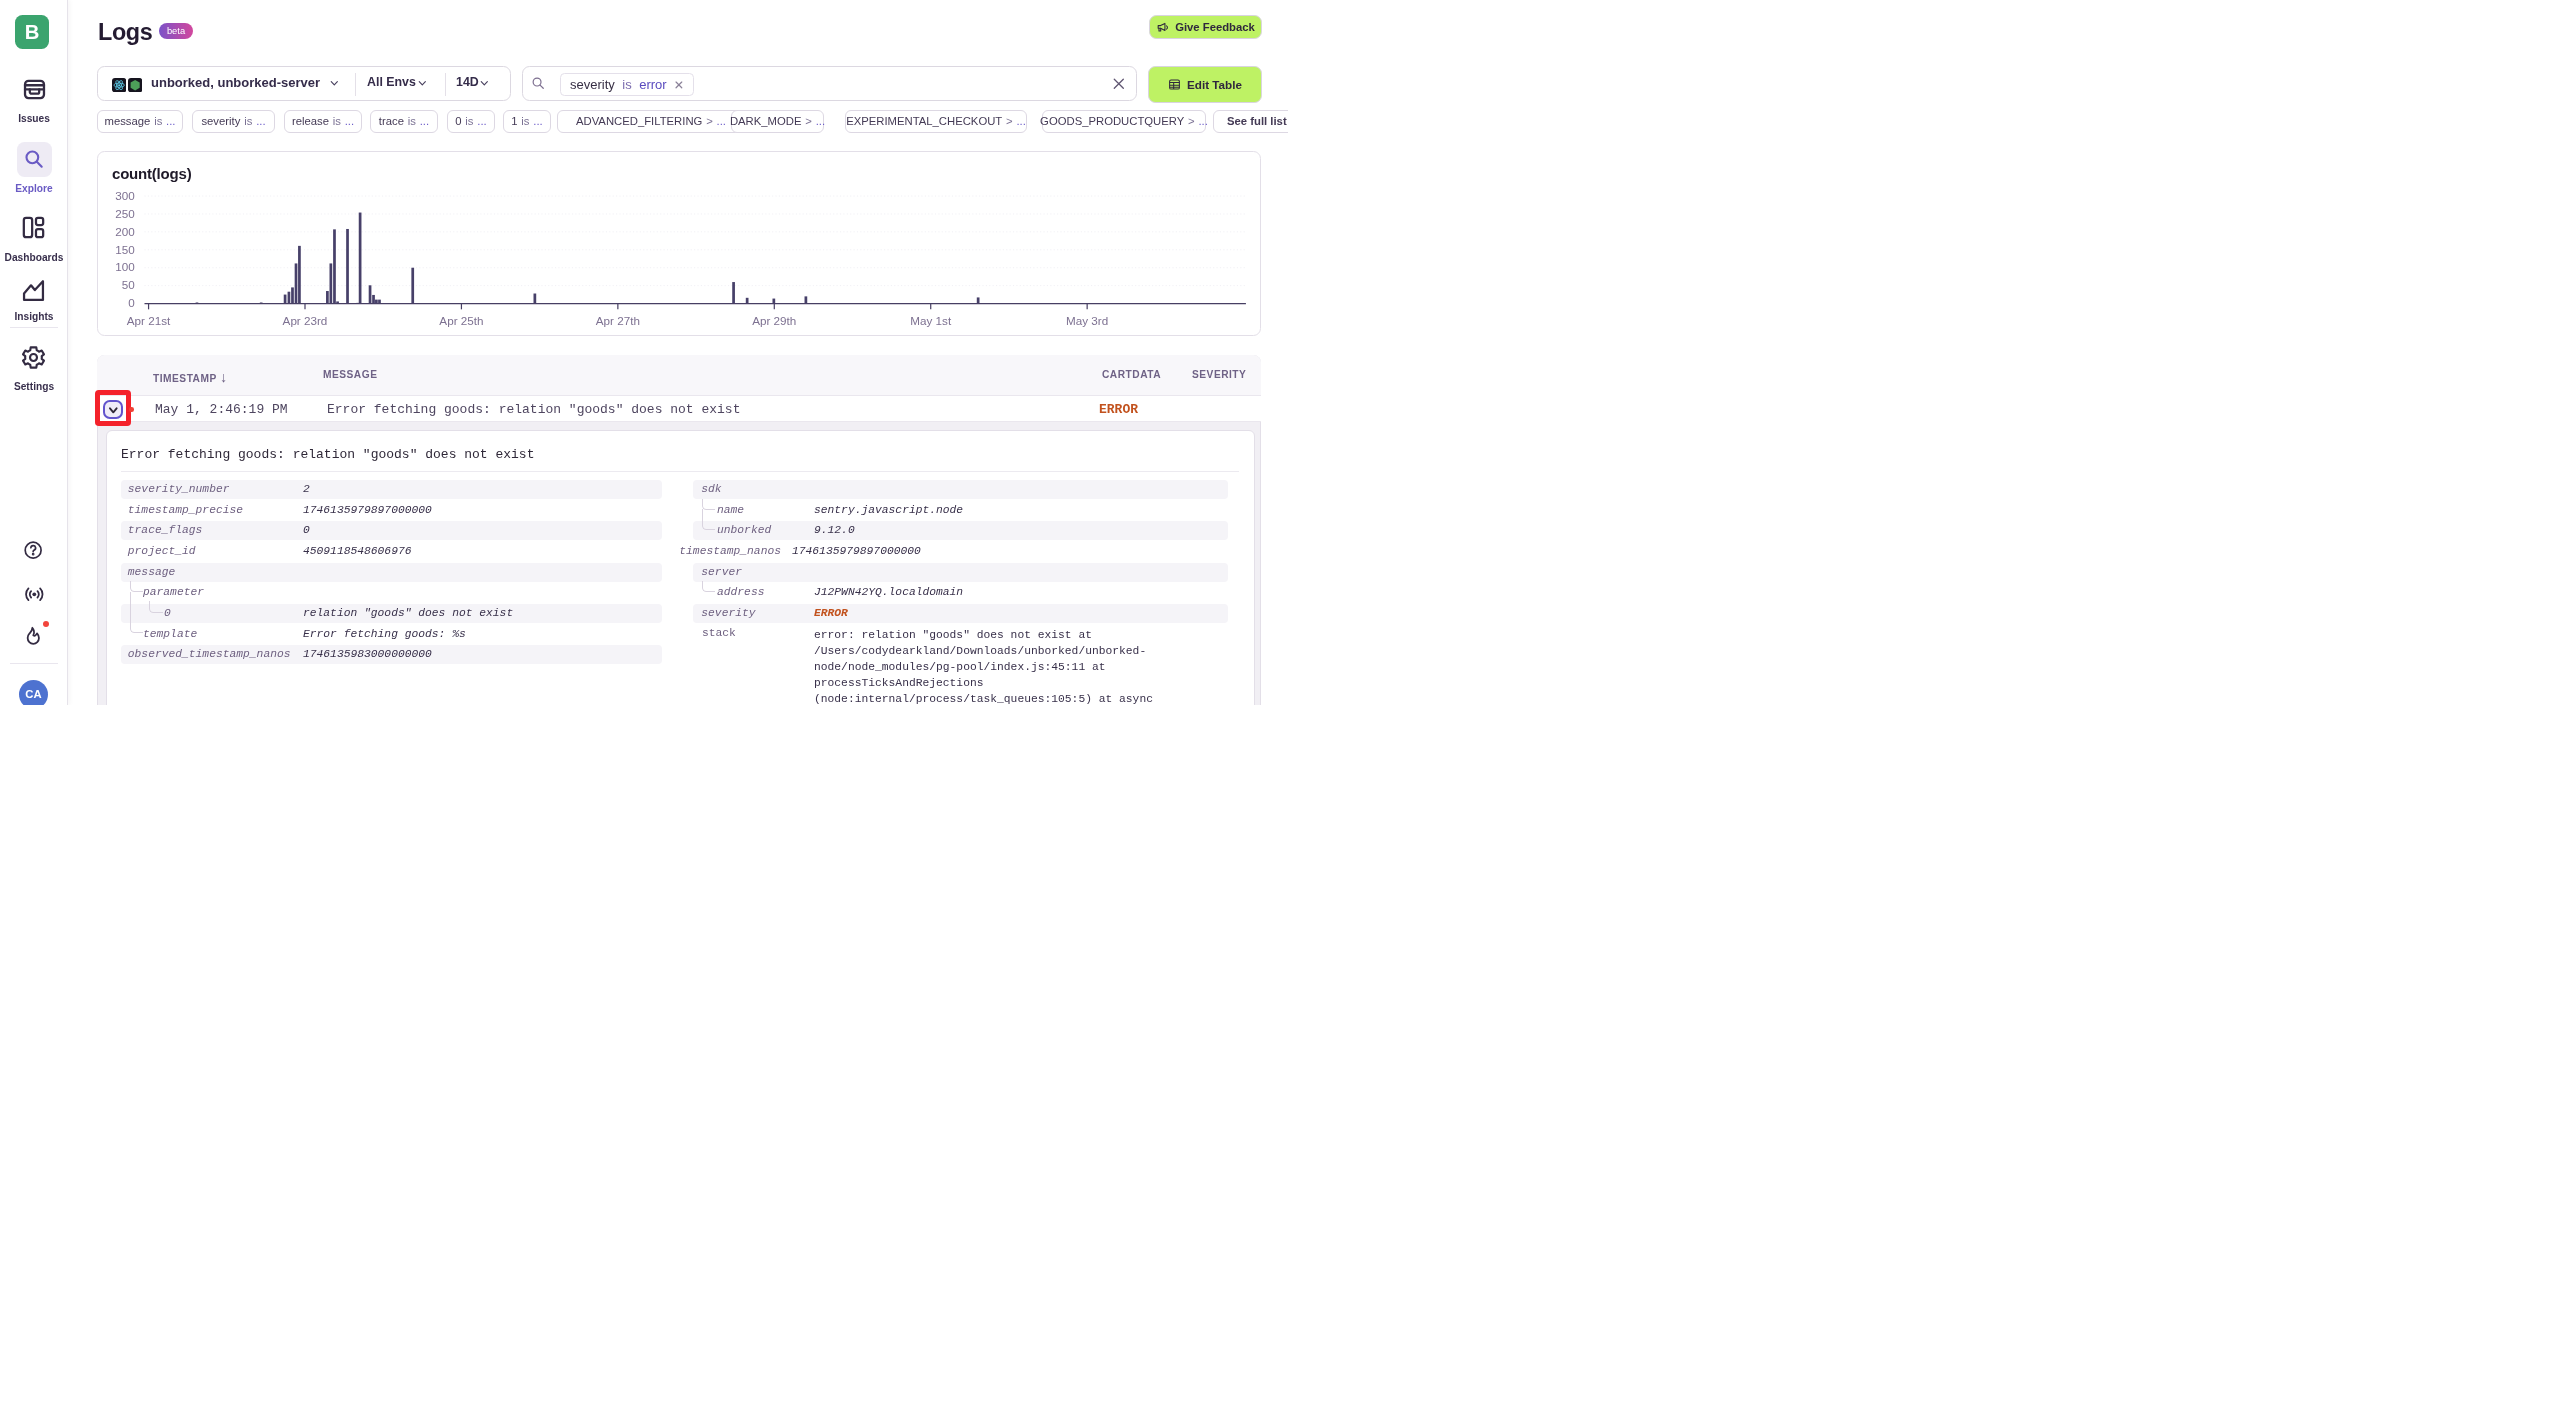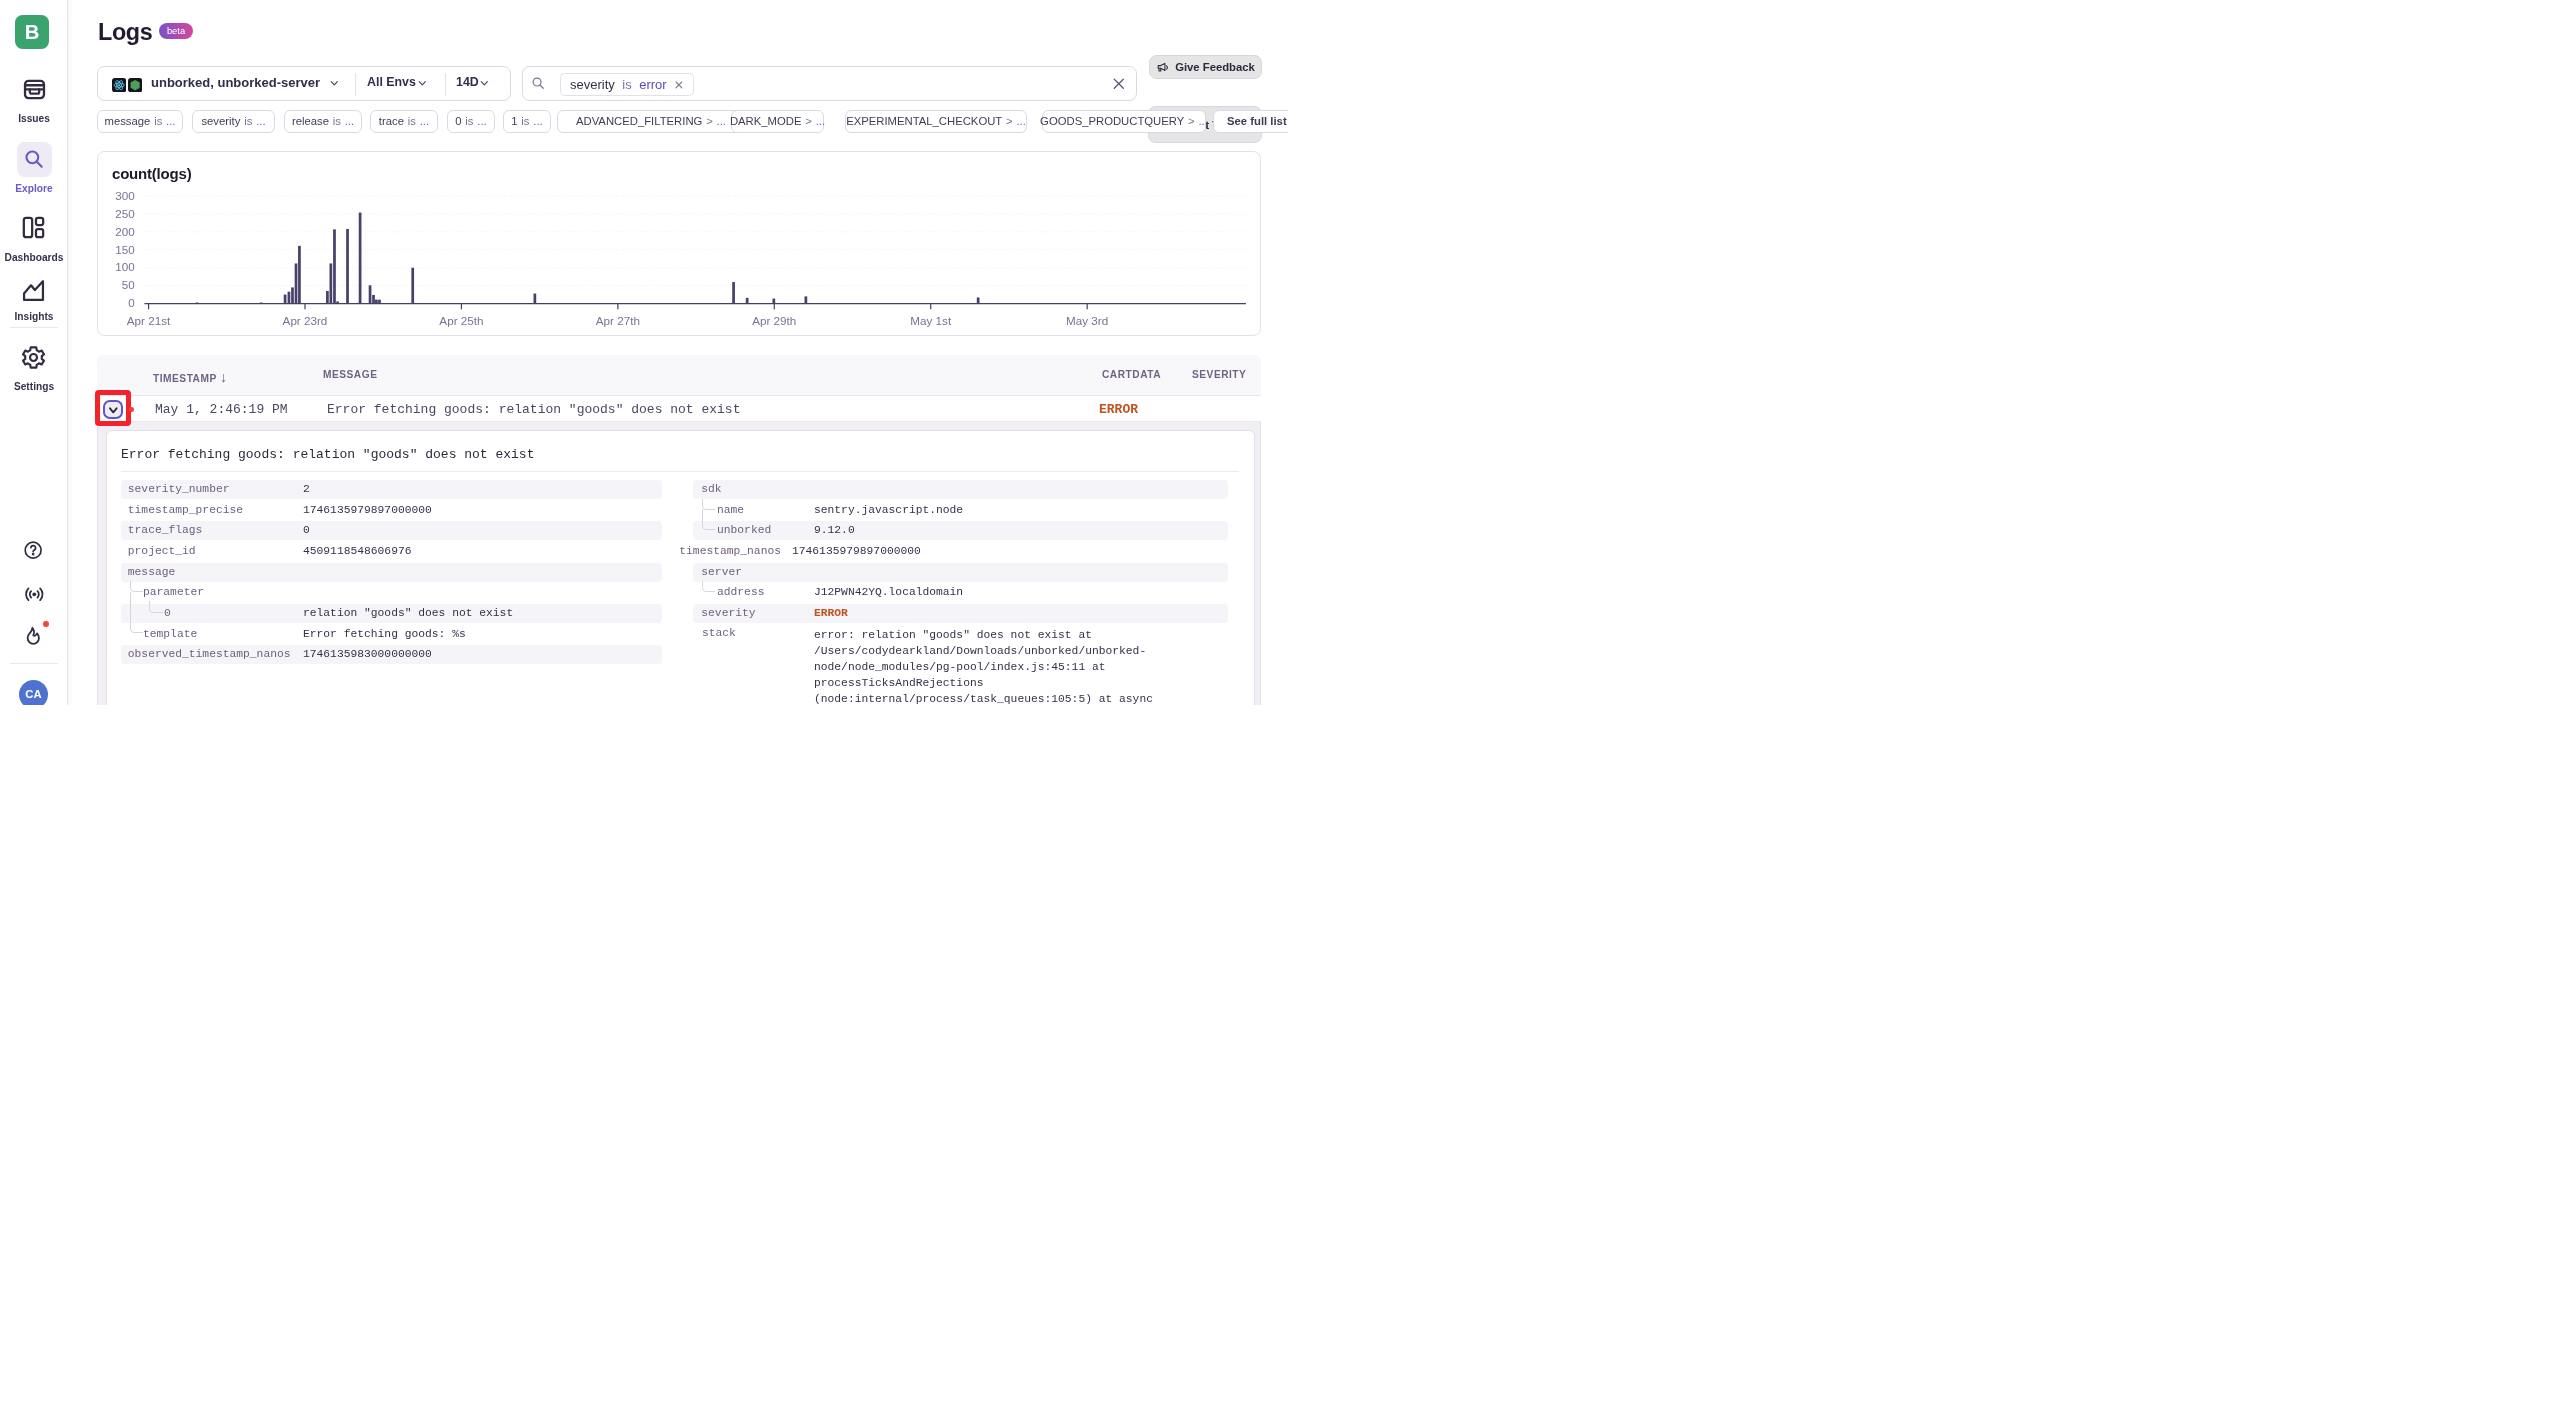--- a/index.html
+++ b/index.html
@@ -19,22 +19,22 @@
 .navicon { position:absolute; }
 .sideDivider { position:absolute; left:9.8px; width:48px; border-top:0.8px solid #e9e6ee; }
 #avatar { position:absolute; left:19px; top:680px; width:29px; height:29px; border-radius:50%;
   background:#4d72d0; color:#fff; font-weight:bold; font-size:11.3px; text-align:center; line-height:29px; }
 #fireDot { position:absolute; left:43px; top:621px; width:6px; height:6px; border-radius:50%; background:#f2453c; }
 
 
 #title { position:absolute; left:98px; top:19px; font-size:23.4px; font-weight:700; color:#241b31; letter-spacing:-0.4px; }
 #betaPill { position:absolute; left:159px; top:23.4px; width:34px; height:16px; border-radius:8.3px;
   background:linear-gradient(90deg,#7b52c8,#d2479d); color:#fff; font-size:9.4px; text-align:center; line-height:16px; }
-.btn { position:absolute; border:0.8px solid #d9d4e0; border-radius:7.5px; background:#e5e5e5;
-  font-weight:bold; color:#2f283d; display:flex; align-items:center; justify-content:center; gap:6px;margin-top:40px; }
+.btn { position:absolute; border:0.8px solid #d9d4e0; border-radius:7.5px; background:#bef264;
+  font-weight:bold; color:#2f283d; display:flex; align-items:center; justify-content:center; gap:6px; }
 #feedbackBtn { left:1149px; top:15.4px; width:113px; height:24px; font-size:11.3px; }
 #editTableBtn { left:1148px; top:66px; width:114px; height:37px; font-size:11.7px; }
 
 
 #filterBox { position:absolute; left:97px; top:66px; width:414px; height:35px; border:0.8px solid #dcd8e1; border-radius:7.5px; background:#fff; }
 .vdiv { position:absolute; top:6px; height:23.4px; border-left:0.8px solid #e4e0e8; }
 #projText { position:absolute; left:151px; top:75px; font-size:13px; font-weight:bold; color:#352c4a; }
 .fsel { position:absolute; top:75px; font-size:12.4px; font-weight:bold; color:#352c4a; }
 .chev { position:absolute; width:10.6px; height:10.6px; }
 #searchBox { position:absolute; left:522px; top:66px; width:615px; height:35px; border:0.8px solid #dcd8e1; border-radius:7.5px; background:#fff; }
@@ -62,21 +62,21 @@
   border-radius:6.8px; background:#efecf8; }
 #redBox { position:absolute; left:95px; top:390px; width:36px; height:36px; border:5.3px solid #f4222b; border-radius:3.8px; z-index:4; }
 #redDot { position:absolute; left:129px; top:407px; width:4.5px; height:4.5px; border-radius:50%; background:#f04135; z-index:5; }
 .rowtext { position:absolute; top:402px; font-size:13px; color:#4f4660; }
 
 
 #detailCard { position:absolute; left:106px; top:430px; width:1149px; height:286px; background:#fff;
   border:0.8px solid #e3dfe8; border-radius:6px; }
 #detailHead { position:absolute; left:121px; top:447px; font-size:13px; color:#2f2838; }
 #detailHr { position:absolute; left:121px; top:471px; width:1118px; border-top:0.8px solid #eceaf0; }
-.kvrow { position:absolute; width:541px; height:18.5px; border-radius:3.8px; }
+.kvrow { position:absolute; width:541px; height:18.5px; border-radius:3.8px;font-style:italic; }
 .kvrow.r { width:535px; }
 .kvrow.odd { background:#f5f4f8; }
 .kl { position:absolute; top:3px; font-size:11.3px; color:#6e6080; font-family:"Liberation Mono", monospace; }
 .kv { position:absolute; top:3px; font-size:11.3px; color:#38304a; font-family:"Liberation Mono", monospace; }
 .elb { position:absolute; border-left:1.1px solid #d9d3df; border-bottom:1.1px solid #d9d3df; border-bottom-left-radius:4.5px; }
 .err { color:#c2521e; font-weight:bold; }
 </style>
 </head>
 <body>
 <div id="sidebar">

